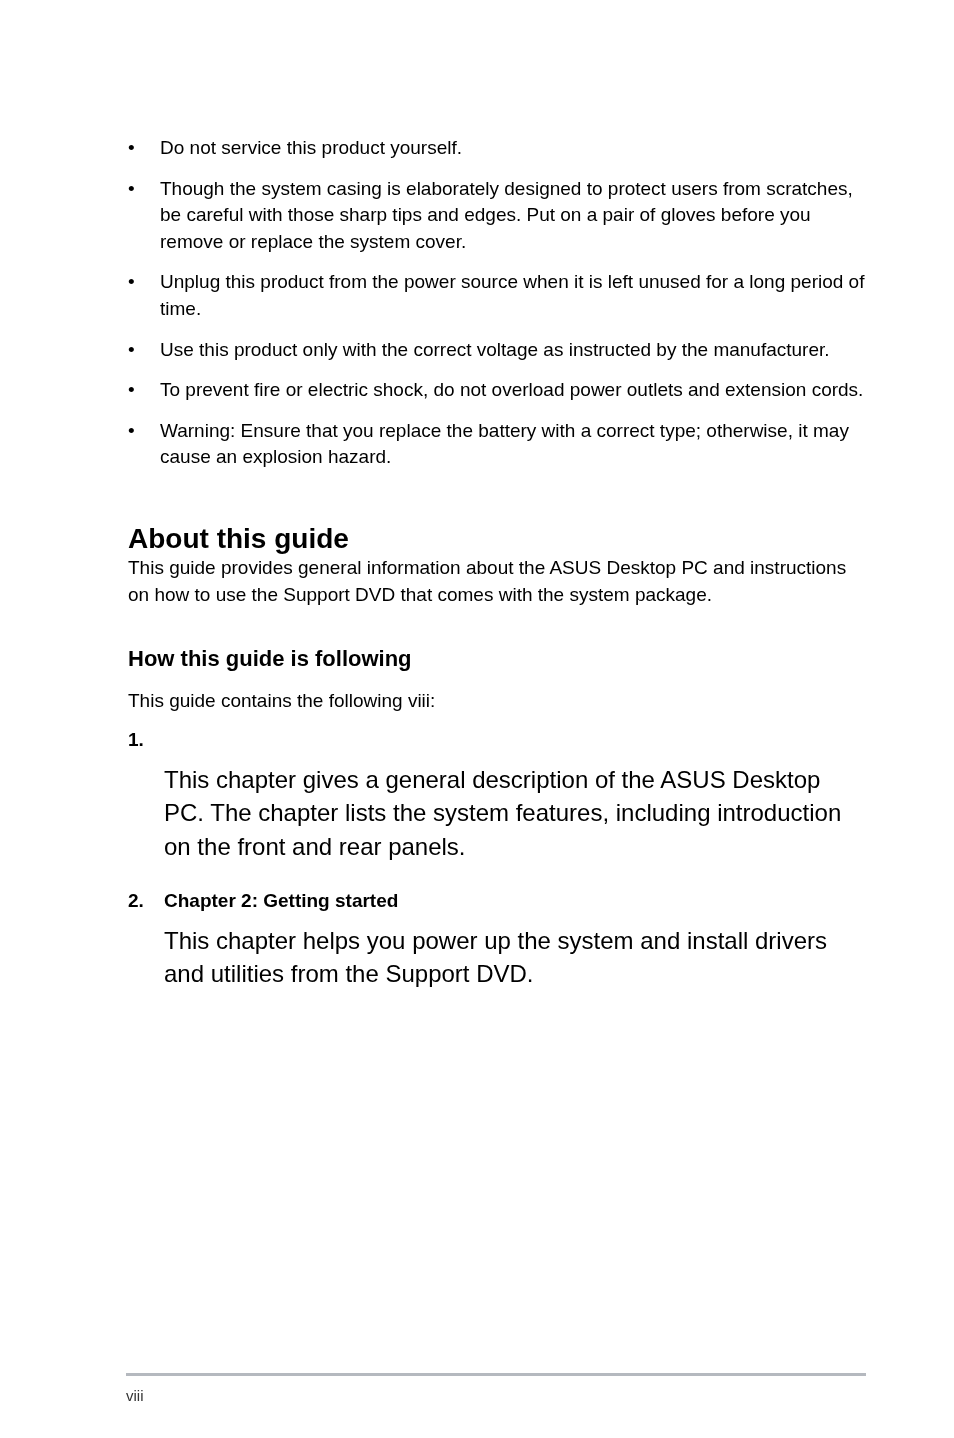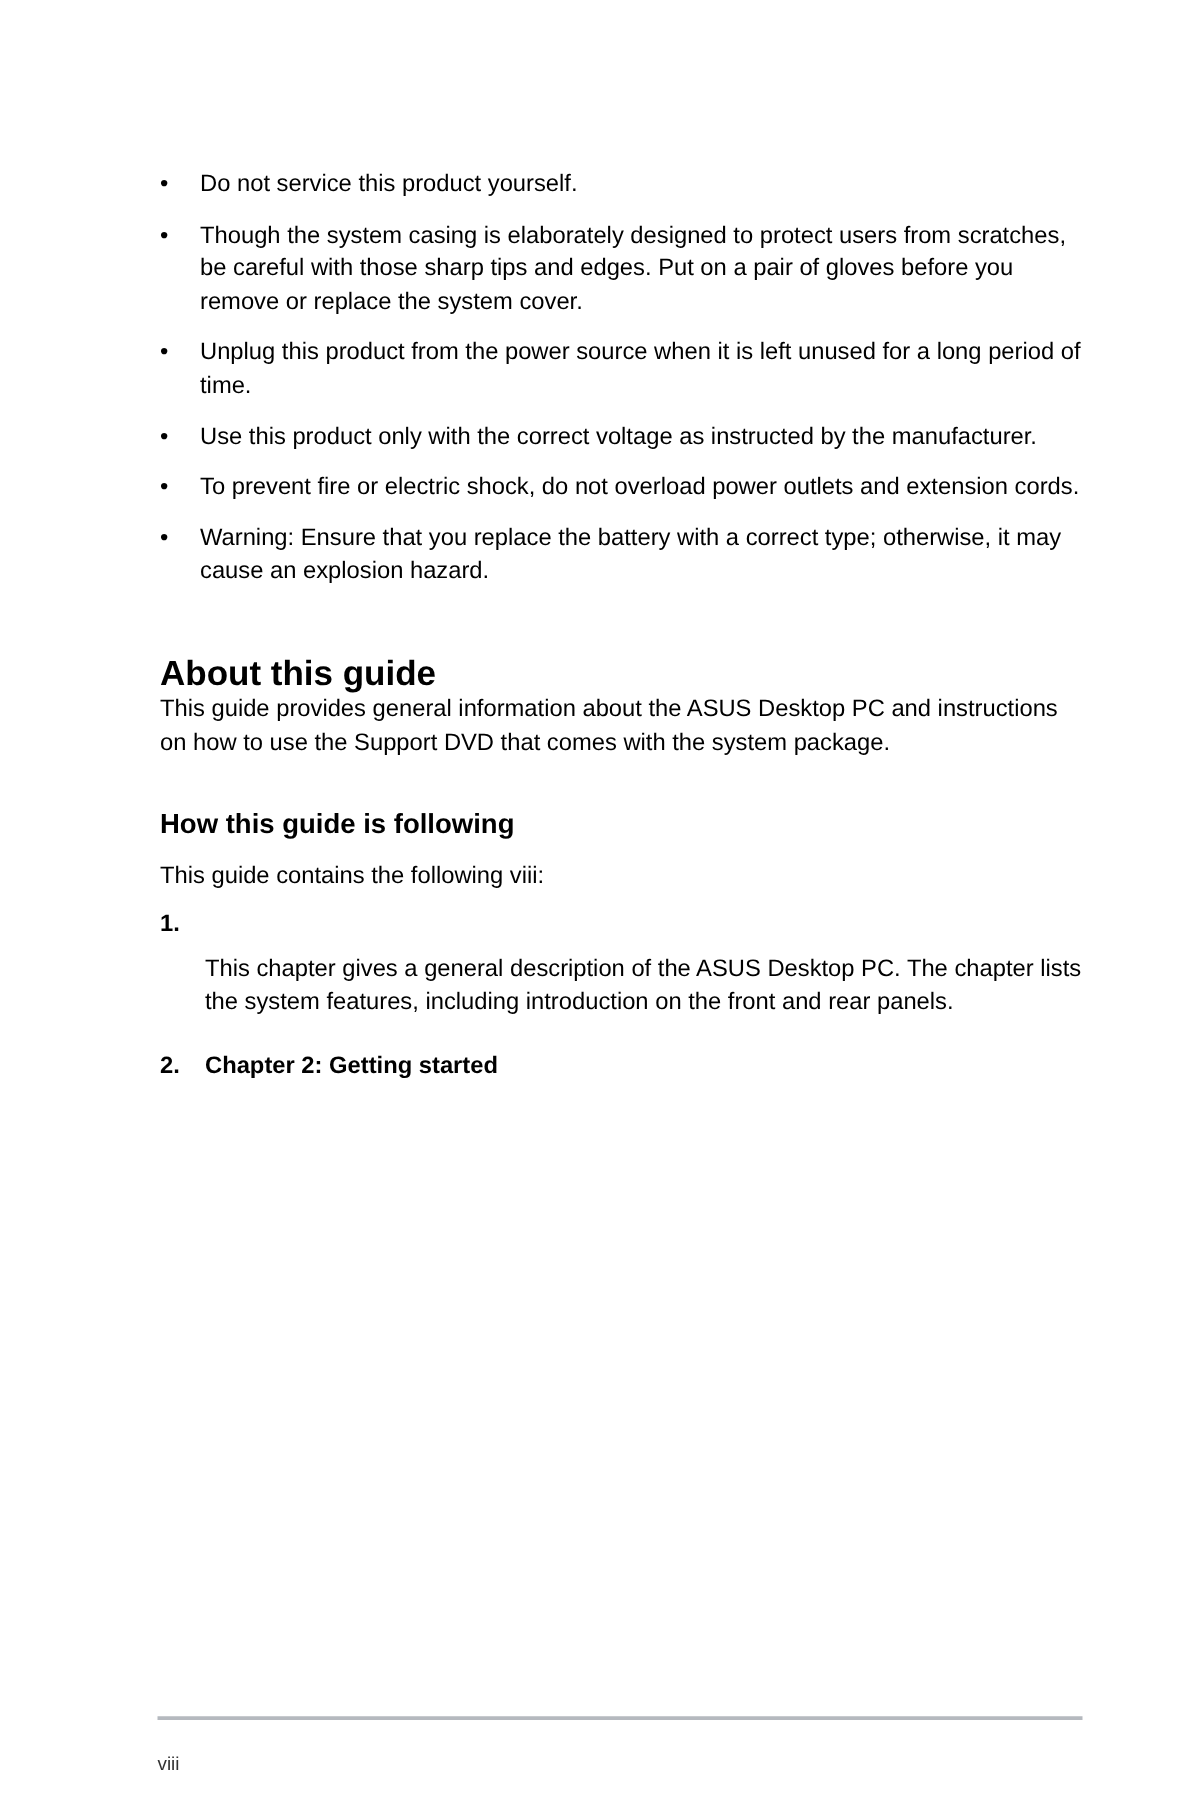--- a/index.html
+++ b/index.html
@@ -89,36 +89,36 @@
       font-weight: bold;
     }
     
     .numbered-header .chapter-title {
       font-size: 19px;
       font-weight: bold;
     }
     
     .numbered-desc {
       margin-left: 36px;
-      font-size: 19px;
+      font-size: 24px;
       line-height: 1.4;
     }
     
     .footer-line {
       position: absolute;
       bottom: 62px;
       left: 126px;
       right: 88px;
       height: 3px;
       background: #b5b9bf;
     }
     
     .page-number {
       position: absolute;
-      bottom: 18px;
+      bottom: 34px;
       left: 126px;
       font-size: 15px;
       color: #333;
     }
   </style>
 </head>
 <body>
 
 <ul class="bullet-list">
   <li>
@@ -161,17 +161,18 @@
     <div class="numbered-header">
       <span class="num">1.</span>
     </div>
     <div class="numbered-desc">This chapter gives a general description of the ASUS Desktop PC. The chapter lists the system features, including introduction on the front and rear panels.</div>
   </div>
   <div class="numbered-item">
     <div class="numbered-header">
       <span class="num">2.</span>
       <span class="chapter-title">Chapter 2: Getting started</span>
     </div>
+    <div class="numbered-desc">This chapter helps you power up the system and install drivers and utilities from the Support DVD.</div>
   </div>
 </div>
 
 <div class="footer-line"></div>
 <div class="page-number">viii</div>
 
 </body></html>

